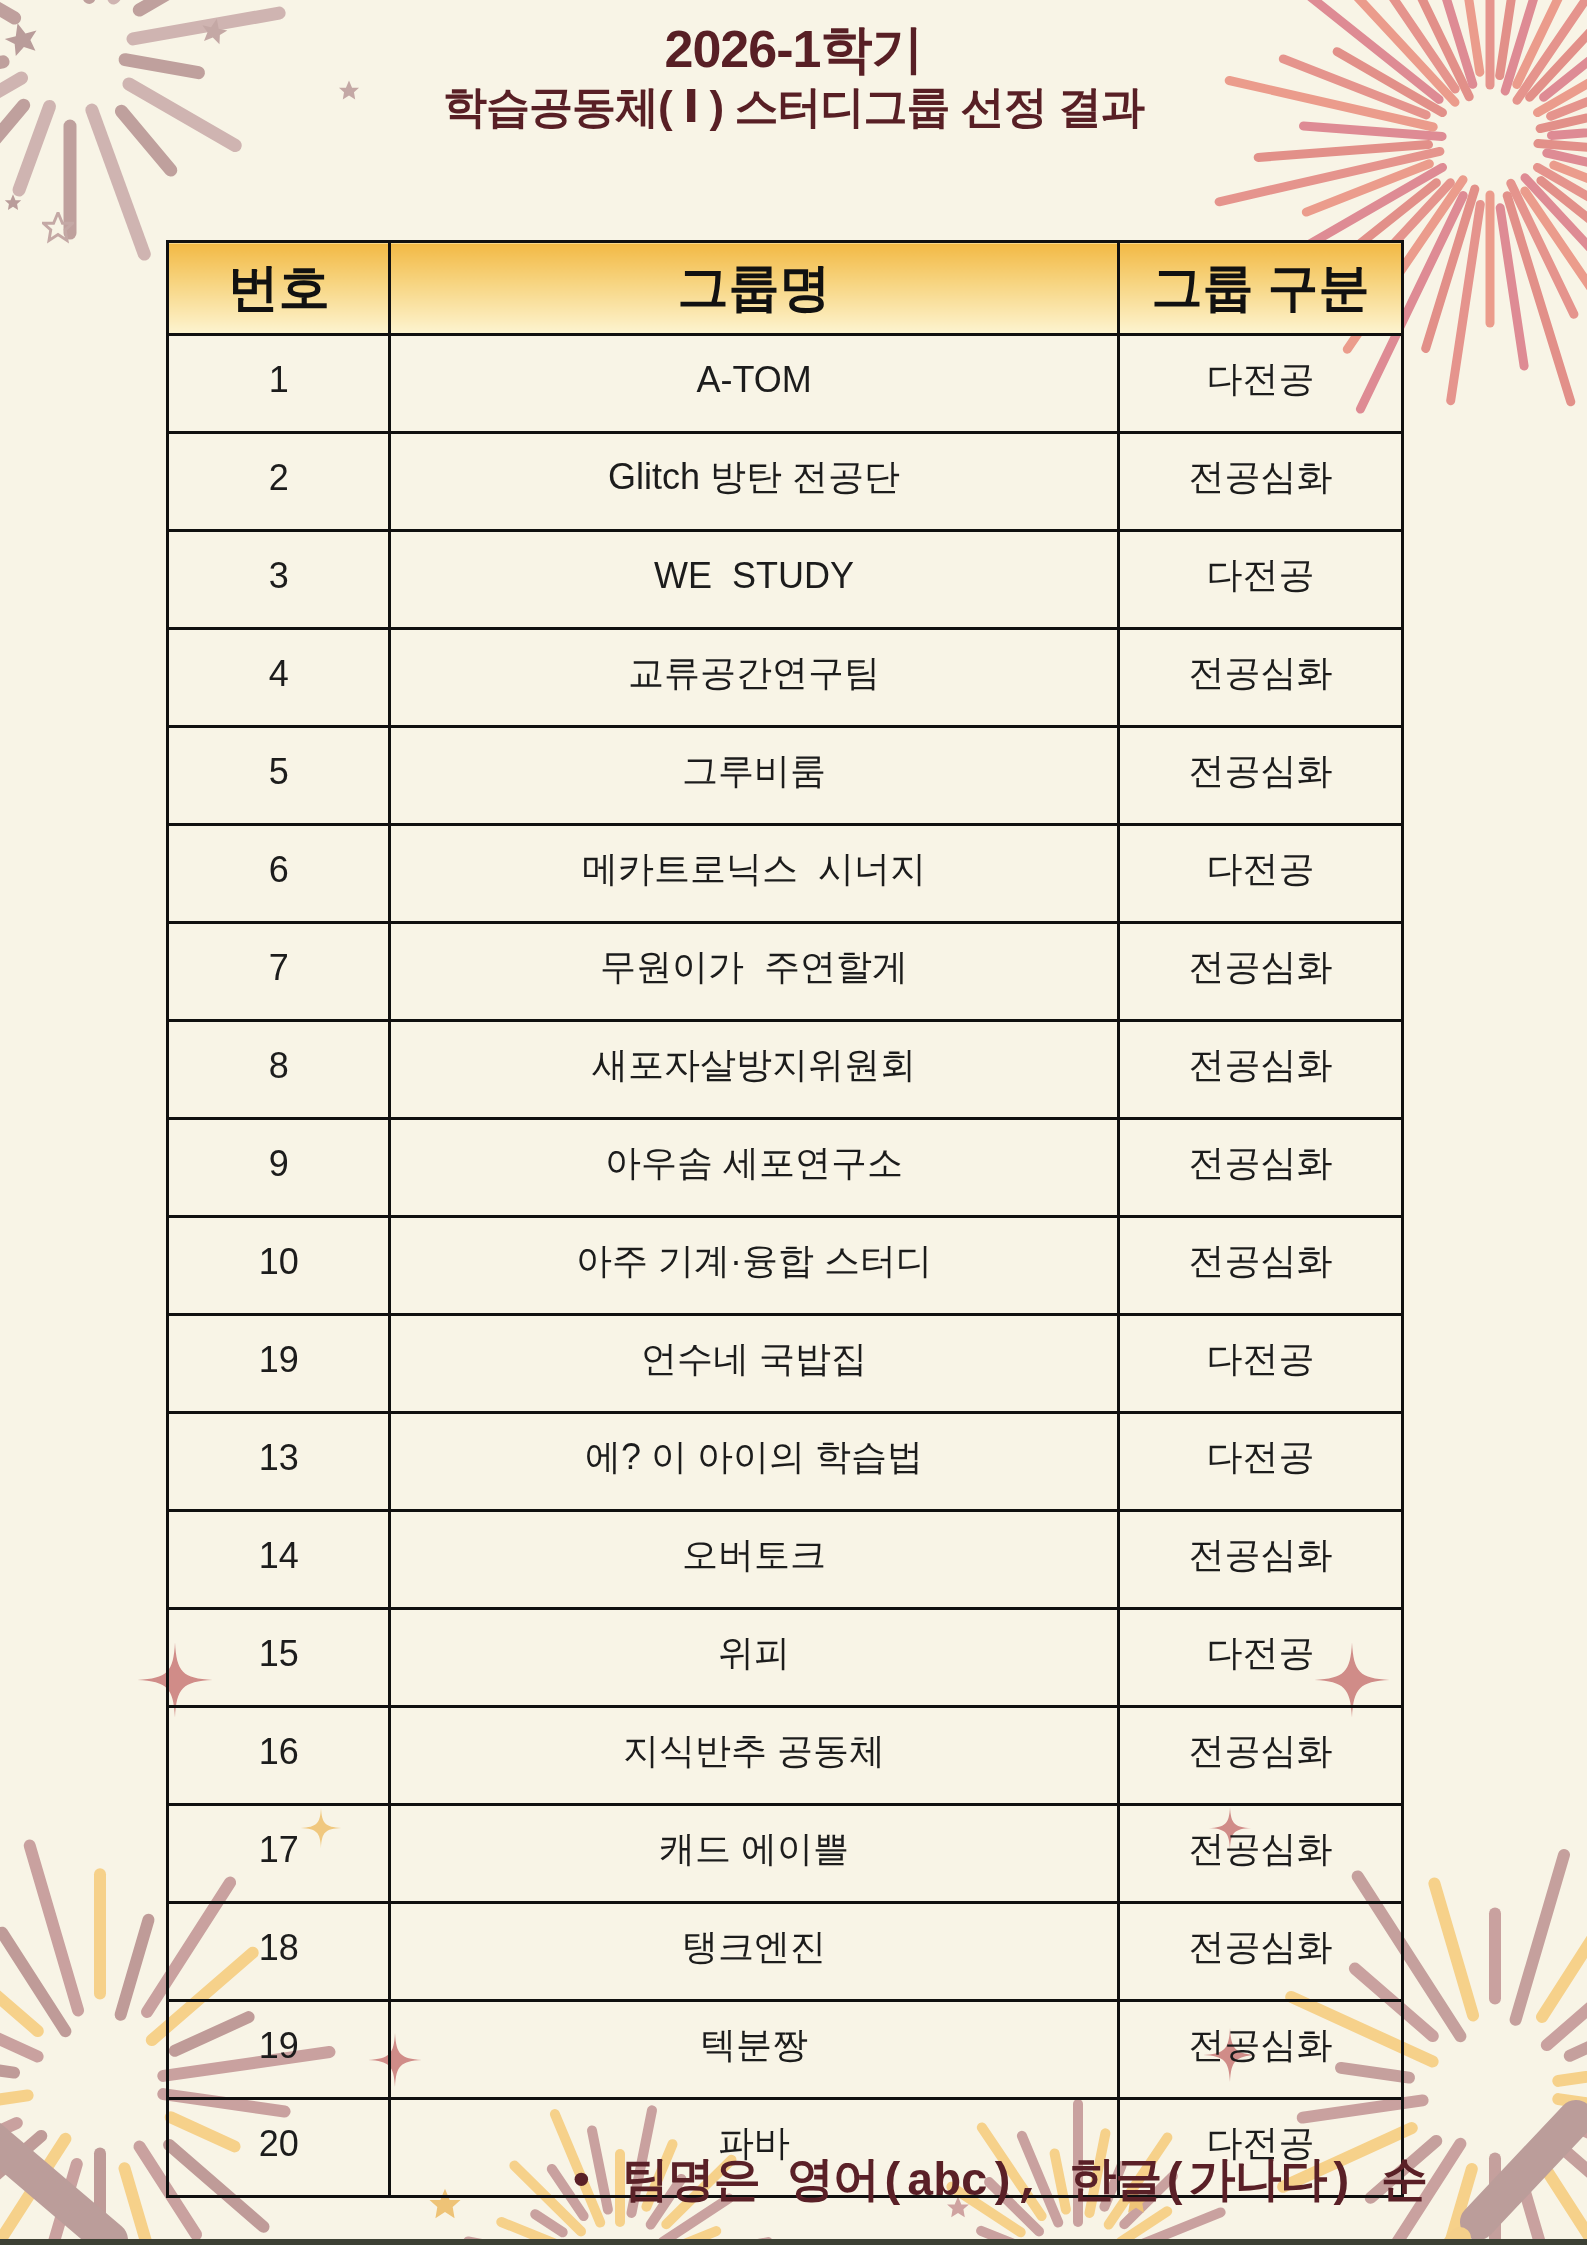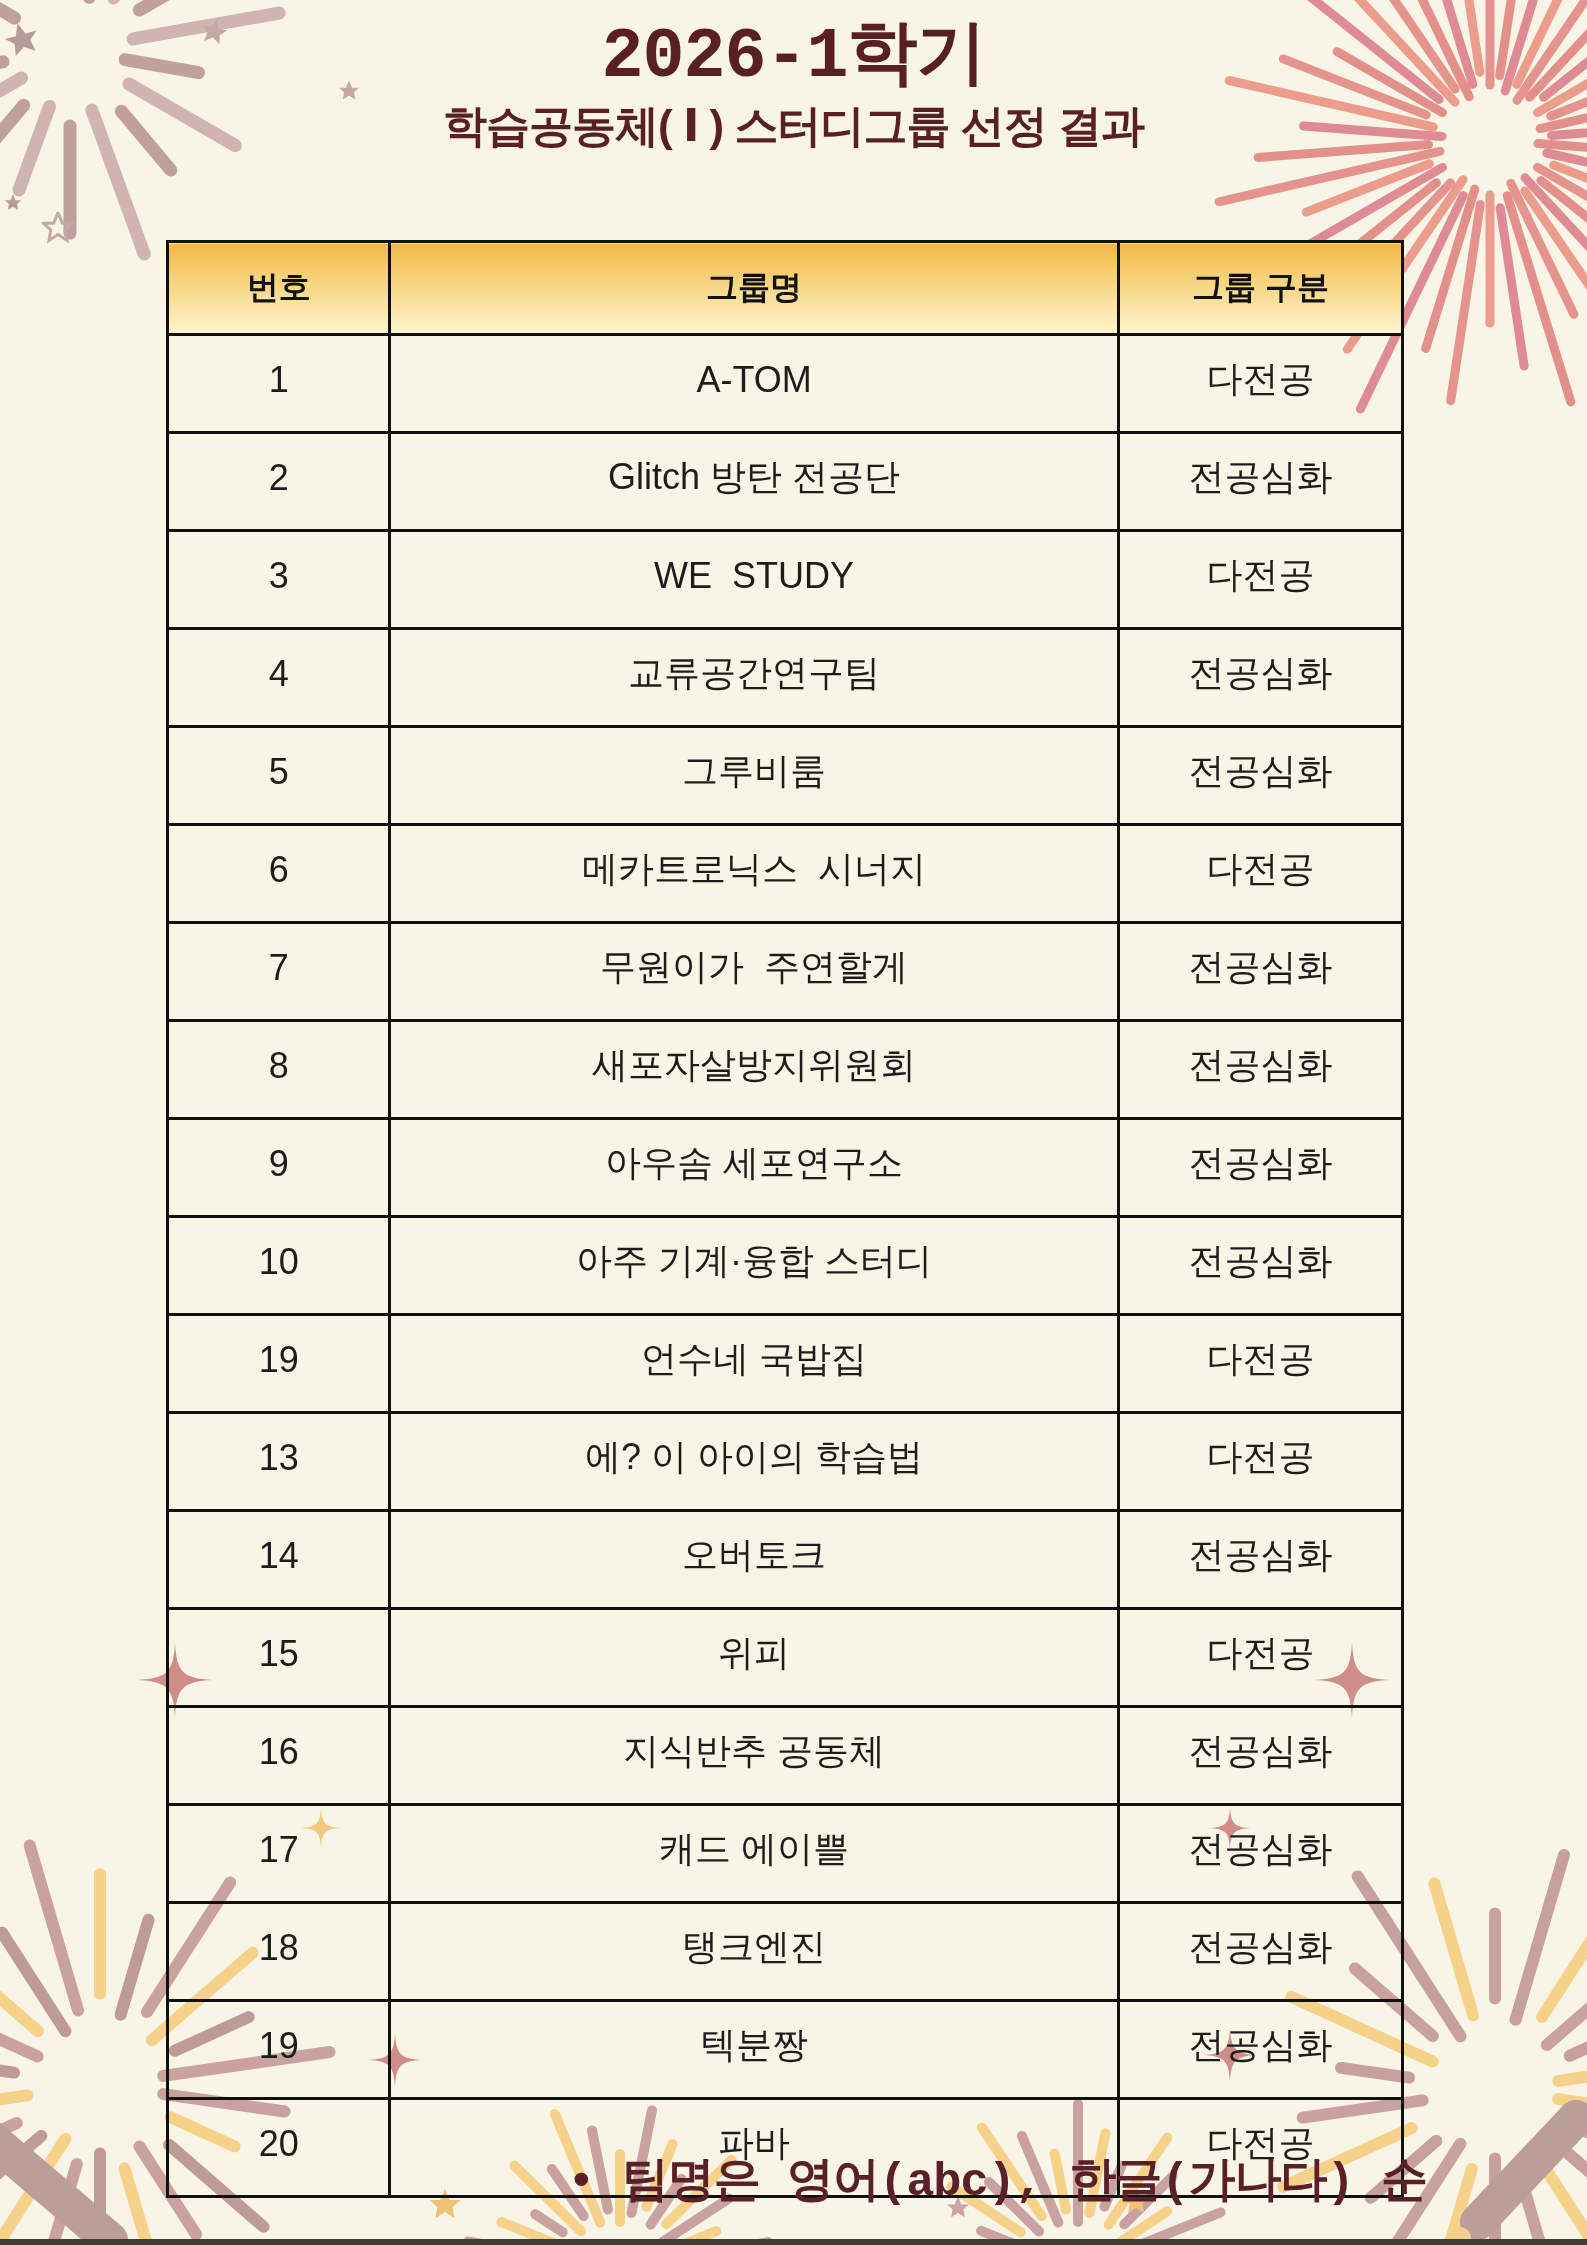--- a/index.html
+++ b/index.html
@@ -9,34 +9,34 @@
     font-family:"Liberation Sans","DejaVu Sans",sans-serif;
   }
   .dec{position:absolute;z-index:0;pointer-events:none;}
   .layer{position:absolute;z-index:1;}
   
   .title{
     left:0;top:22px;width:1587px;text-align:center;
     color:#581f25;font-weight:900;line-height:1.04;
     letter-spacing:-1px;
   }
-  .title .l1{font-size:70px;font-family:Liberation Mono, monospace;}
+  .title .l1{font-size:52px;}
   .title .l2{font-size:44px;margin-top:8px;}
   
   .tbl-wrap{left:166px;top:240px;width:1238px;}
   table{
     width:1238px;border-collapse:collapse;table-layout:fixed;
     background:transparent;
   }
   th,td{
     border:3px solid #101010;text-align:center;vertical-align:middle;
     white-space:pre-wrap;overflow:hidden;
   }
   thead th{
-    height:88px;font-size:32px;font-weight:bold;color:#111;
+    height:88px;font-size:51px;font-weight:bold;color:#111;
     background:linear-gradient(180deg,#f2b945 0%,#f7d582 45%,#fdf4d0 100%);
   }
   tbody td{
     height:87px;font-size:36px;color:#1c1c1c;background:transparent;
     padding:0 8px 8px 8px;font-weight:500;
   }
   col.c-no{width:18%;} col.c-name{width:59%;} col.c-type{width:23%;}
   
   .footnote{
     right:160px;top:2148px;color:#5a2027;font-weight:bold;font-size:47px;

